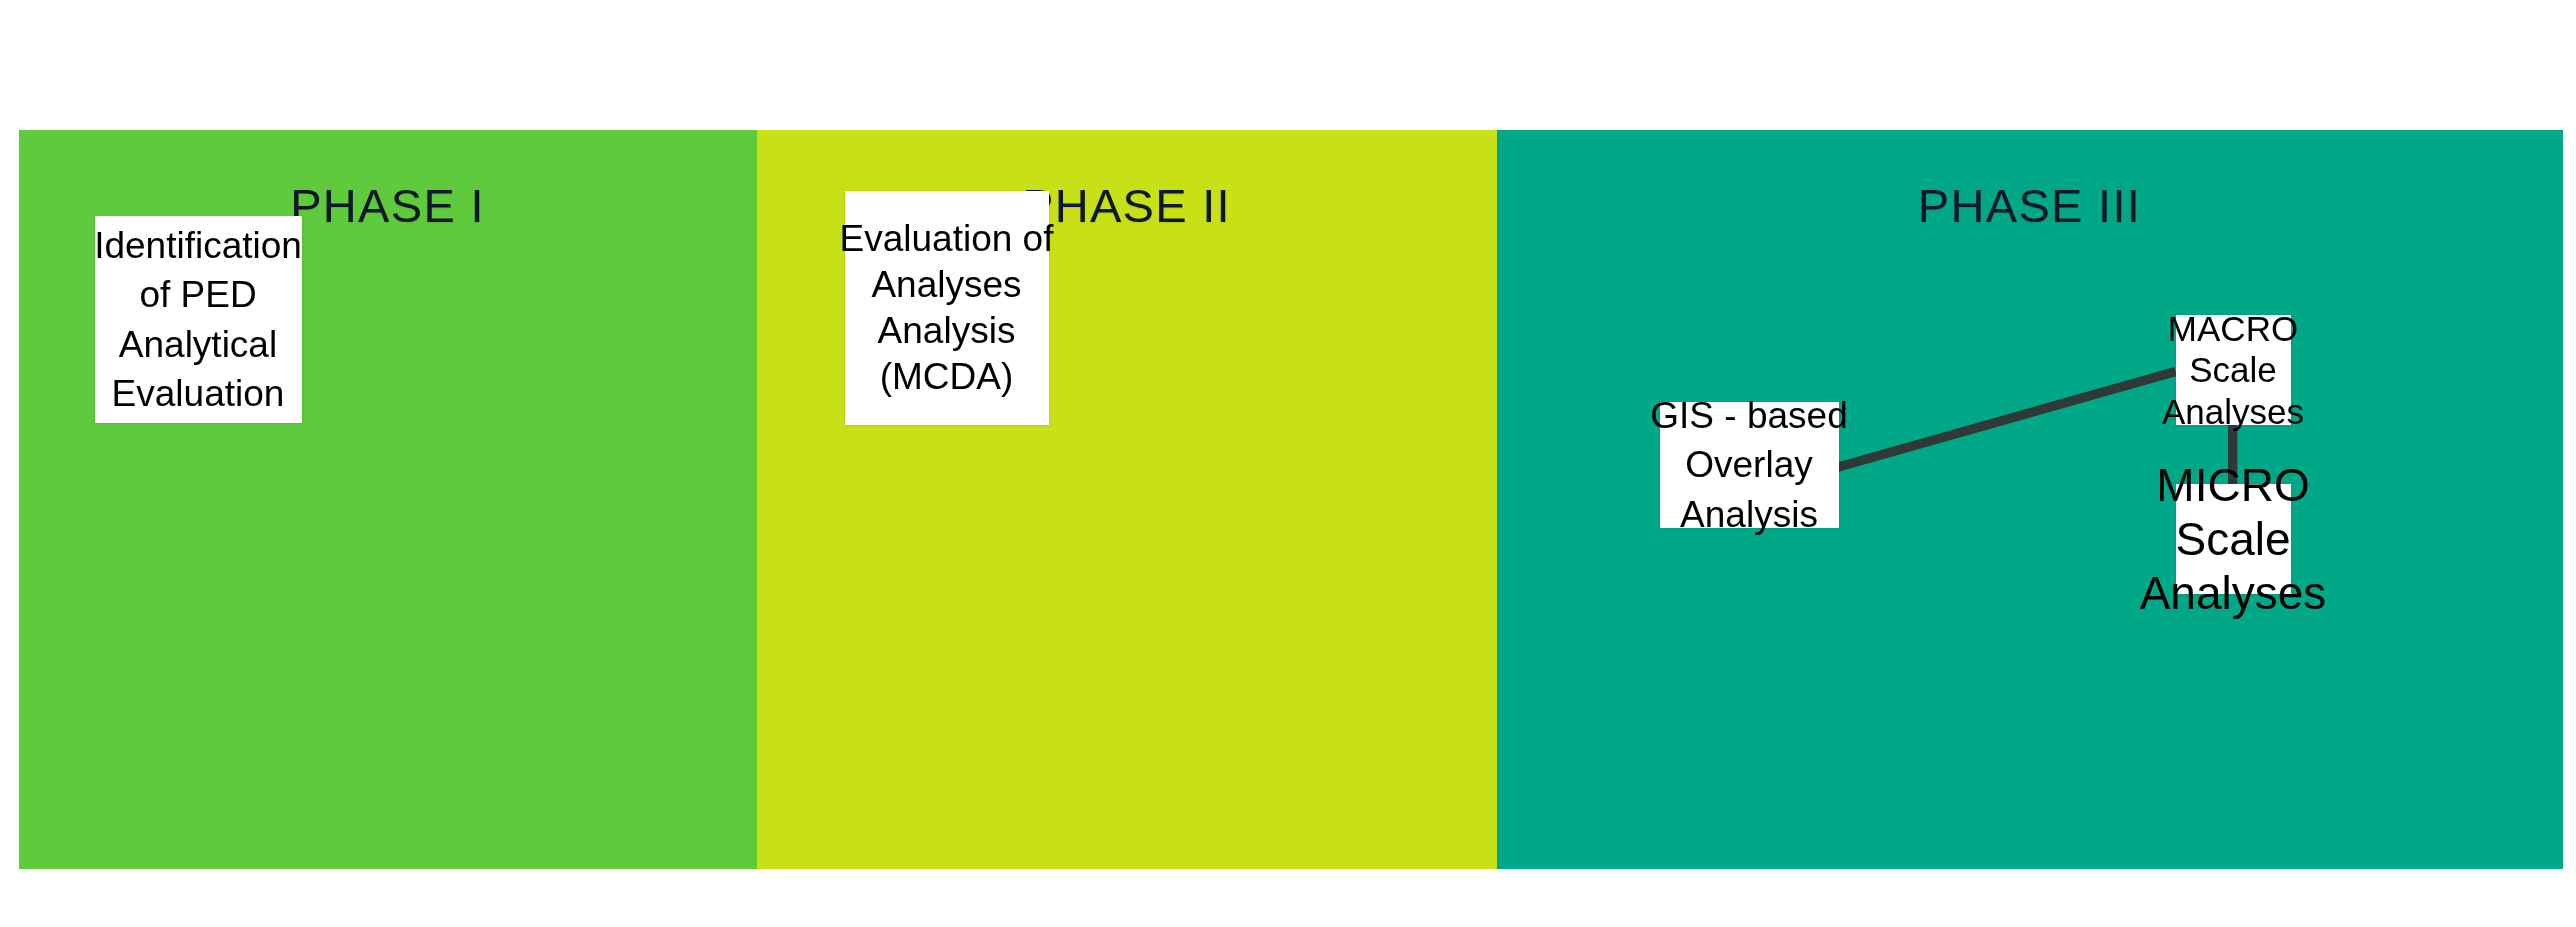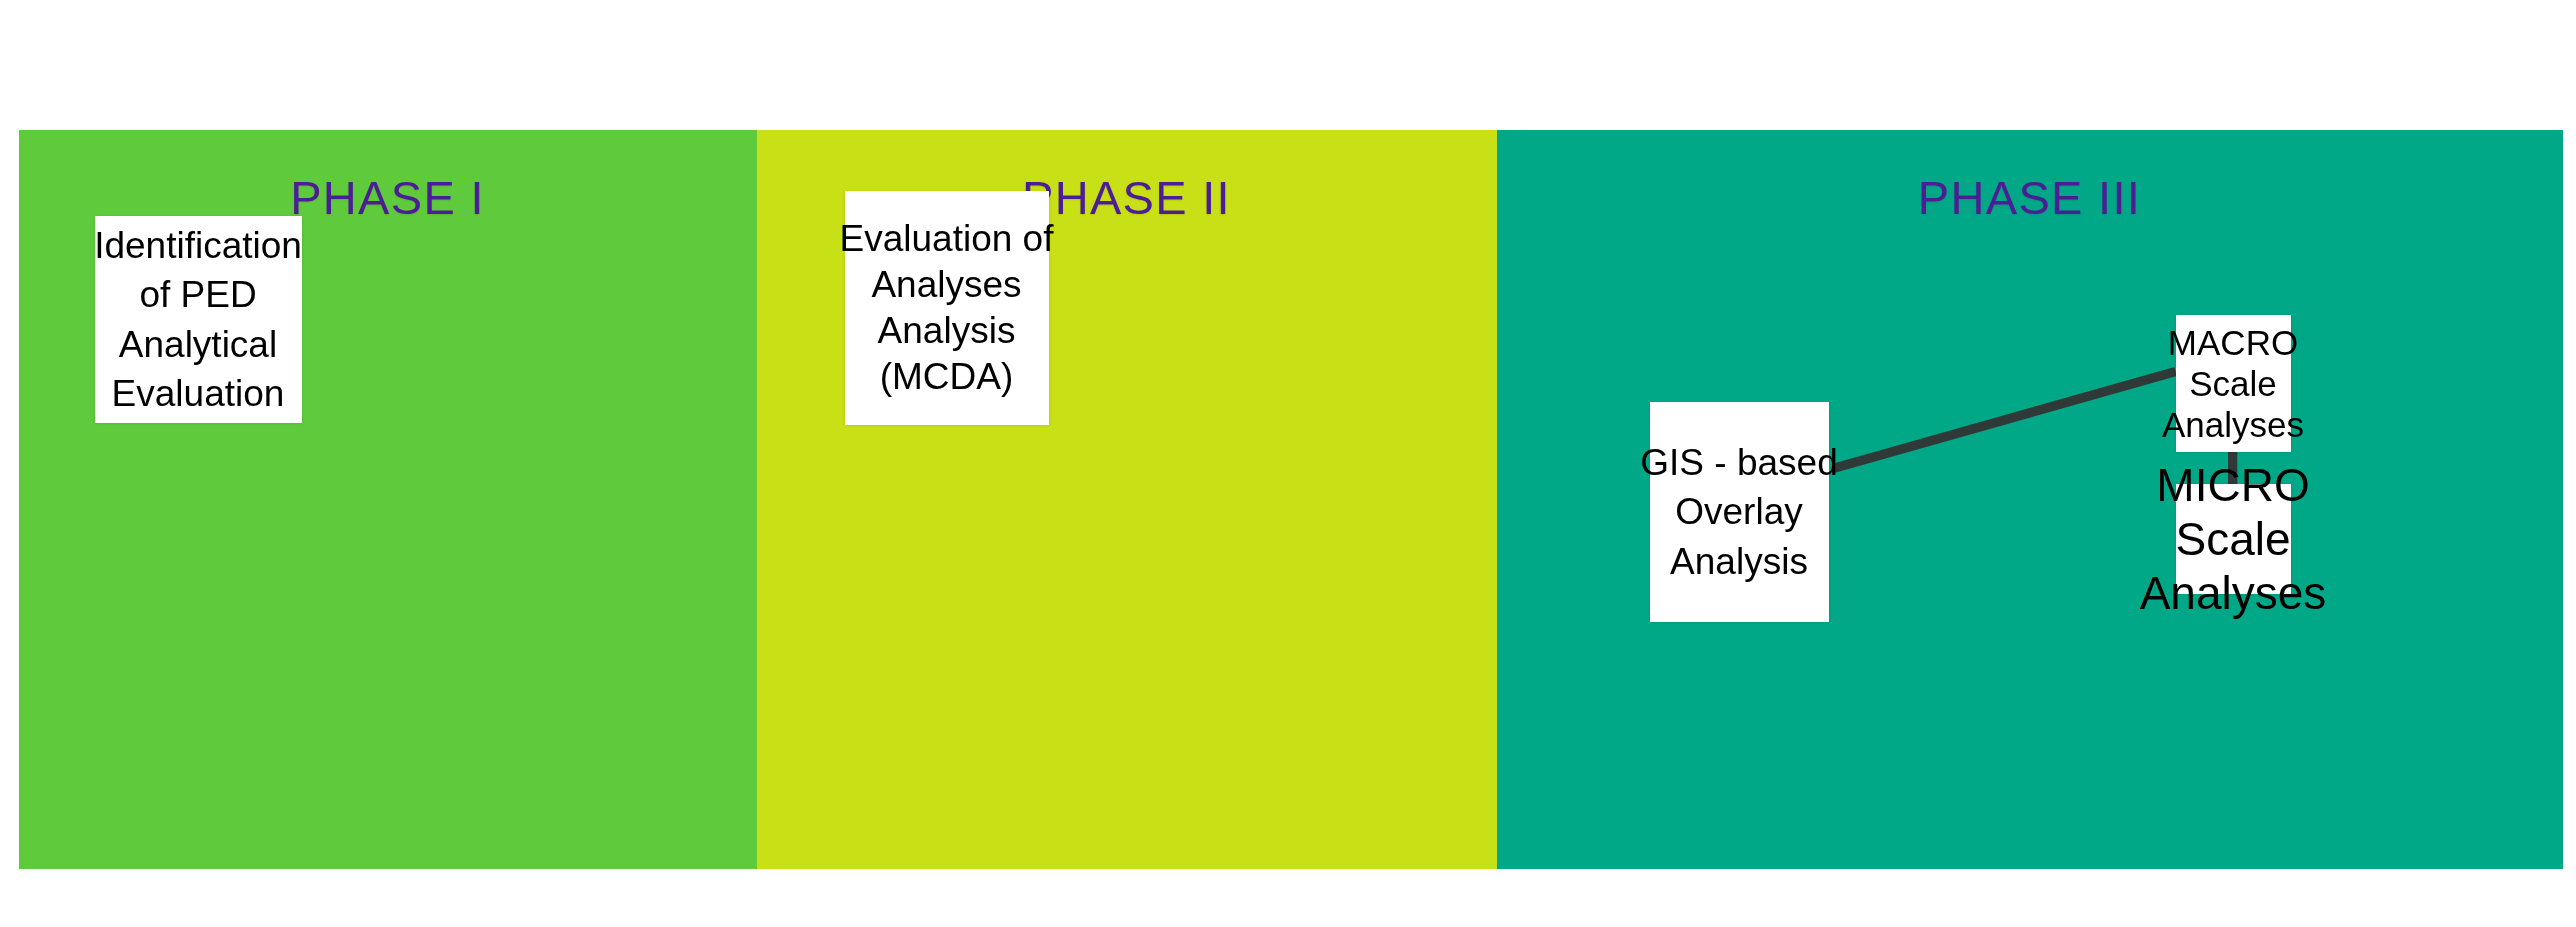--- a/index.html
+++ b/index.html
@@ -23,45 +23,45 @@
   .hc2{width:740px;}
   .hc3{width:1066px;}
 
   
   .bands{position:absolute;left:0;top:105px;width:2544px;height:739px;display:flex;}
   .band{position:relative;height:739px;}
   .band1{width:738px;background:#5FCB3C;}
   .band2{width:740px;background:#C8E016;}
   .band3{width:1066px;background:#00A887;}
 
-  .phase-label{position:absolute;top:40px;left:0;width:100%;text-align:center;
-               color:#4c1d95;font-size:47px;font-weight:400;letter-spacing:1.3px;
+  .phase-label{position:absolute;top:48px;left:0;width:100%;text-align:center;
+               color:#0f172a;font-size:47px;font-weight:400;letter-spacing:1.3px;
                font-family:"Liberation Sans",sans-serif;
                text-shadow:0 0.8px 1.7px rgba(0,0,0,.10);}
 
   
   .wbox{position:absolute;background:#ffffff;box-sizing:border-box;
         display:flex;flex-direction:column;align-items:center;justify-content:center;
         box-shadow:0 0.8px 3.4px rgba(0,0,0,.13);}
   .wbox .line{display:block;color:#000000;text-align:center;white-space:nowrap;
               font-family:"Liberation Sans",sans-serif;}
 
   
   .box-ped{left:76px;top:74px;width:207px;height:207px;margin-top:12px;}
   .box-ped .line{font-size:37px;line-height:1.33;}
 
   
   .box-mcda{left:88px;top:61px;width:204px;height:234px;}
   .box-mcda .line{font-size:37px;line-height:1.25;}
 
   
-  .box-gis{left:153px;top:272px;width:179px;height:220px;}
+  .box-gis{left:163px;top:272px;width:179px;height:126px;}
   .box-gis .line{font-size:37px;line-height:1.33;}
 
-  .box-macro{left:679px;top:185px;width:115px;height:137px;}
+  .box-macro{left:679px;top:185px;width:115px;height:110px;}
   .box-macro .line{font-size:35px;line-height:1.18;}
 
   .box-micro{left:679px;top:354px;width:115px;height:110px;}
   .box-micro .line{font-size:46px;line-height:1.18;}
 
   
   .connectors{position:absolute;left:0;top:0;width:1066px;height:739px;pointer-events:none;}
 </style>
 </head>
 <body>

